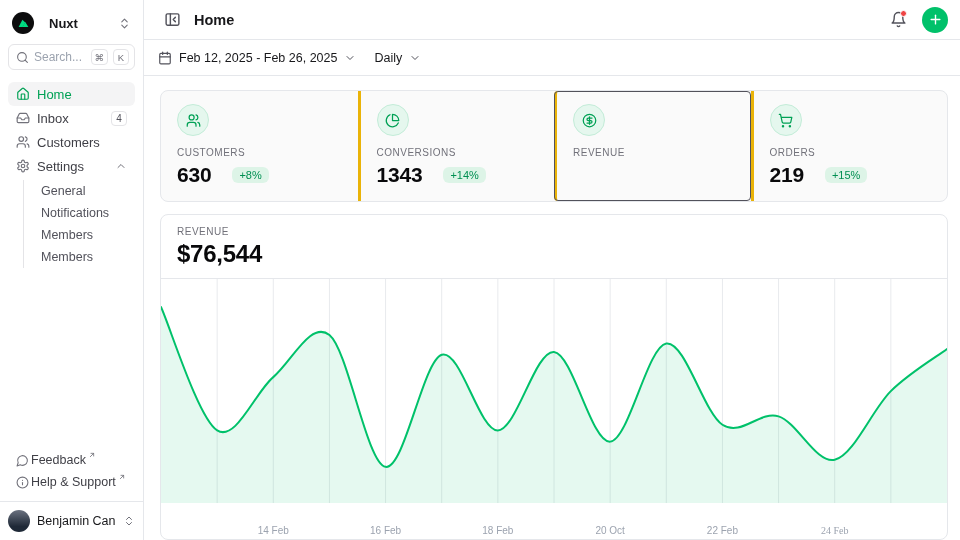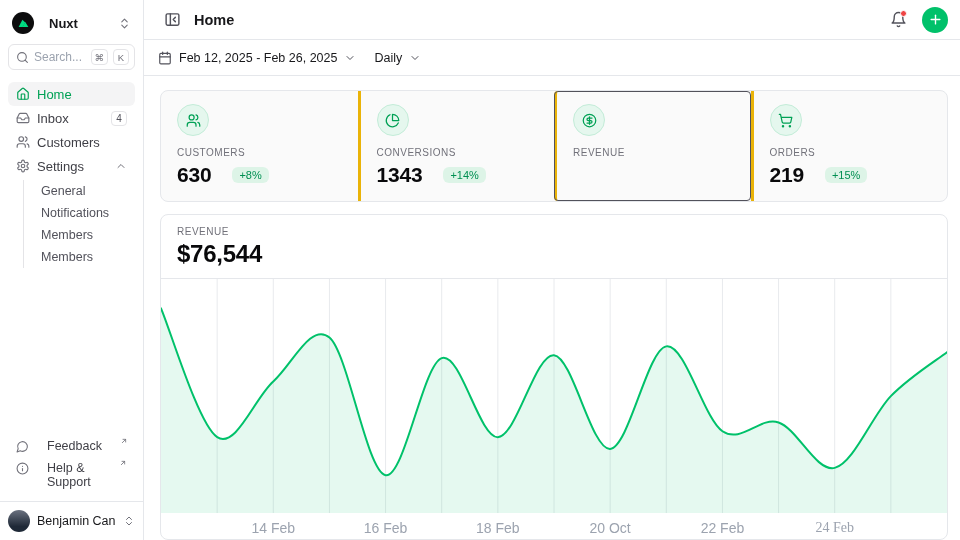--- a/index.html
+++ b/index.html
@@ -30,22 +30,22 @@
     border-radius:6px; font-size:13px; color:#3f3f46; cursor:pointer; }
   .nav-item .lbl { flex:1; }
   .nav-item.active { background:#f4f4f5; color:#00a155; }
   .nav-item.active .icon { color:#00a155; }
   .nav-badge { font-size:10px; color:#52525b; border:1px solid #e4e4e7; border-radius:4px;
     min-width:16px; height:15px; display:flex; align-items:center; justify-content:center; }
   .sub-list { margin-left:15px; border-left:1px solid #e4e4e7; margin-top:2px; margin-bottom:2px; }
   .sub-item { display:flex; align-items:center; height:22px; padding-left:17px;
     font-size:12.5px; color:#52525b; cursor:pointer; }
   .sb-spacer { flex:1; }
-  .foot-item { display:flex; align-items:flex-start; gap:18px; padding:4px 8px;
-    font-size:12.5px; color:#3f3f46; cursor:pointer; border-radius:6px; }
+  .foot-item { display:flex; align-items:flex-start; gap:2px; padding:4px 8px;
+    font-size:12.5px; color:#3f3f46; cursor:pointer; border-radius:6px;text-align:right; }
   .ext { margin-top:-2px; color:#71717a; }
   .user-row { border-top:1px solid #e5e7eb; padding:8px; display:flex; align-items:center;
     gap:7px; cursor:pointer; }
   .avatar { width:22px; height:22px; border-radius:50%; flex:0 0 22px;
     background:linear-gradient(#6b7280 0%, #1f2937 75%); }
   .user-name { font-size:12.5px; font-weight:500; flex:1; white-space:nowrap; overflow:hidden; }
 
   
   .main { flex:1; display:flex; flex-direction:column; min-width:0; background:#fff; }
   .hdr { height:40px; border-bottom:1px solid #e5e7eb; display:flex; align-items:center;
@@ -83,21 +83,21 @@
     border-radius:6px; padding:2px 7px; }
 
   
   .chart-card { border:1px solid #e5e7eb; border-radius:8px; overflow:hidden; background:#fff;
     height:327px; display:flex; flex-direction:column; }
   .chart-hdr { padding:11px 16px 10px; border-bottom:1px solid #e5e7eb; }
   .chart-hdr .stat-label { margin-bottom:3px; }
   .chart-value { font-size:24px; font-weight:700; color:#09090b; letter-spacing:-.01em; }
   .chart-plot { flex:1; position:relative; min-height:0; }
   .chart-plot svg { position:absolute; inset:0; width:100%; height:100%; }
-  .chart-axis { height:26px; position:relative; font-size:14px; color:#9ca3af; }
+  .chart-axis { height:36px; position:relative; font-size:10px; color:#9ca3af; }
   .chart-axis span { position:absolute; bottom:3px; transform:translateX(-50%); white-space:nowrap; }
 </style>
 </head>
 <body>
 
 <div class="app">
 
   <aside class="sidebar">
     <div class="sb-main">
       <div class="ws-row">

